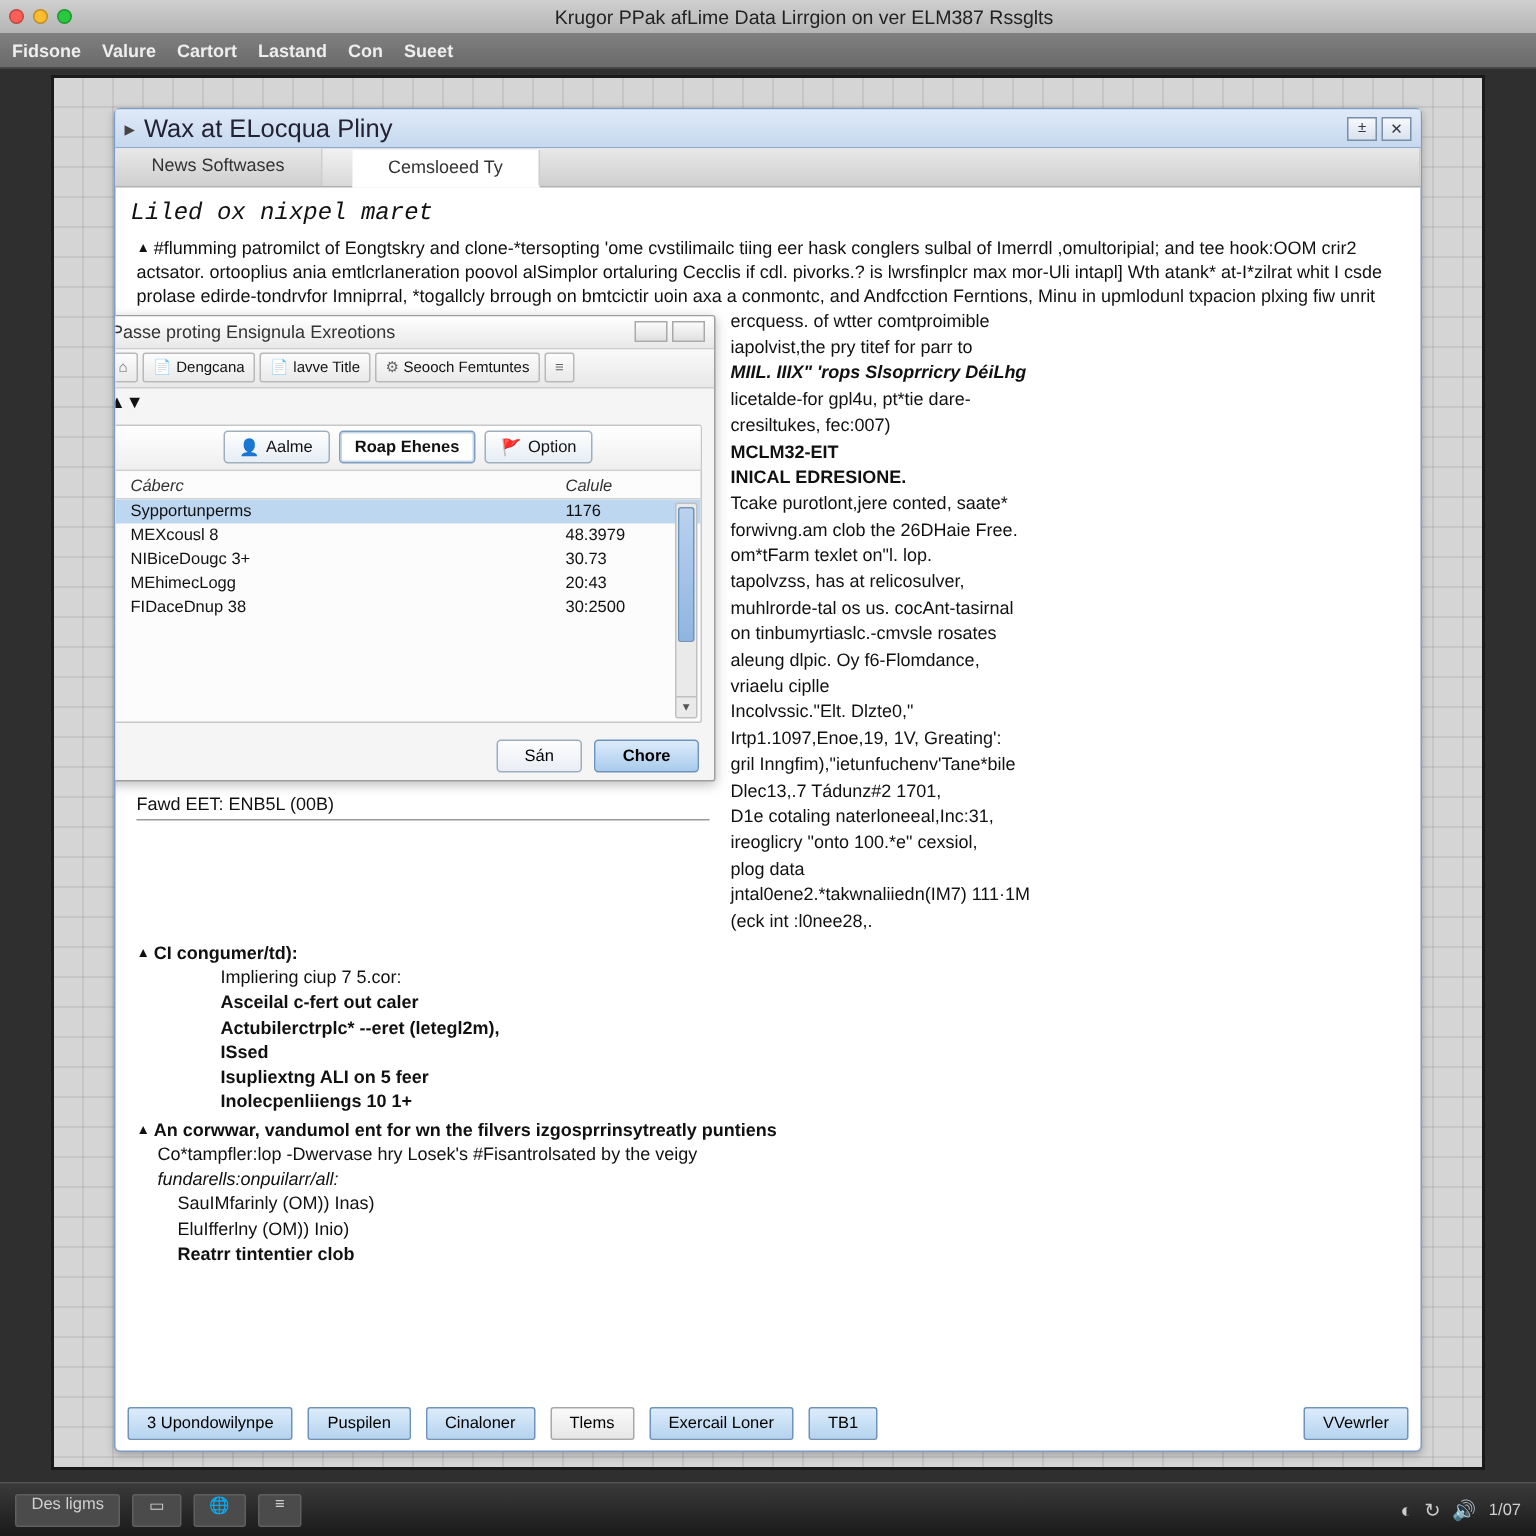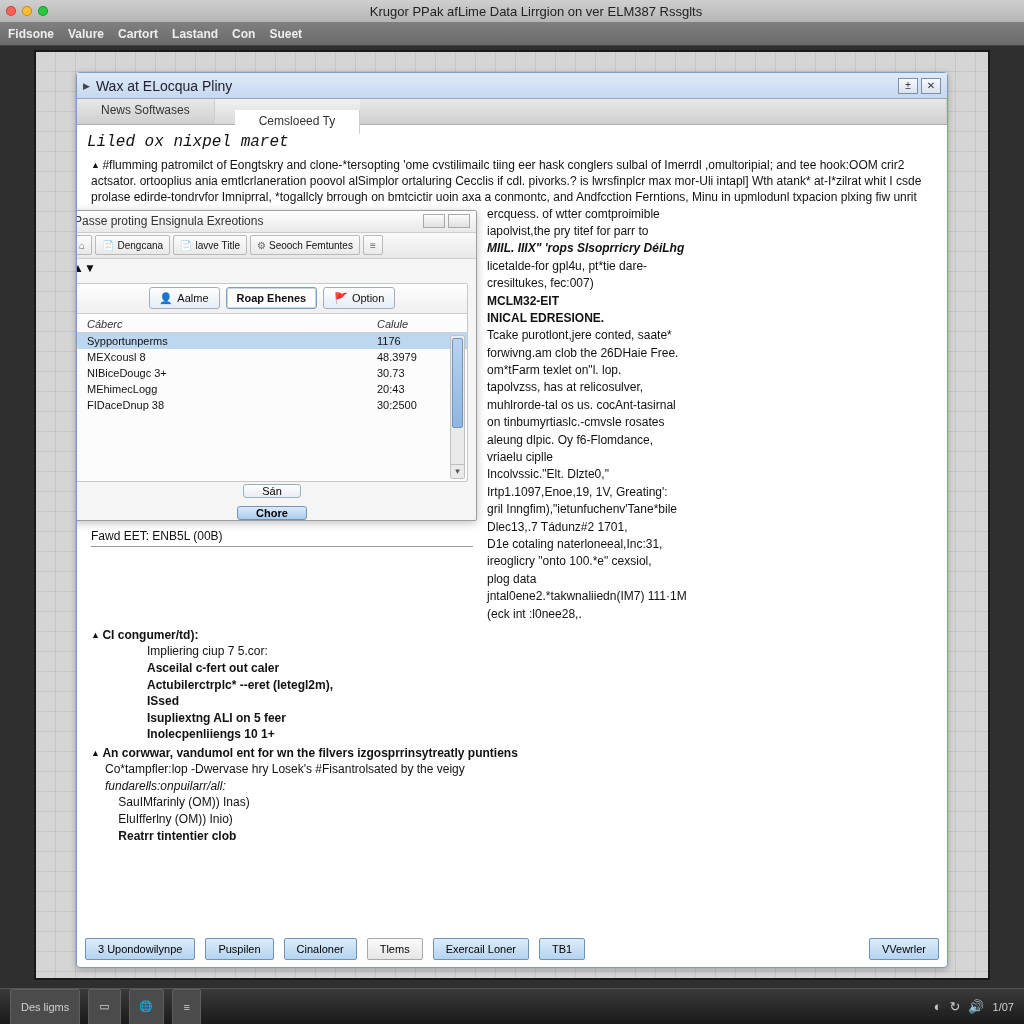--- a/index.html
+++ b/index.html
@@ -17,27 +17,27 @@
 
 
 .canvas { position:absolute; inset:46px 0 40px 0; background:repeating-linear-gradient(#e9e9e9 0 19px,#d9d9d9 19px 20px),
           repeating-linear-gradient(90deg,#e9e9e9 0 19px,#d9d9d9 19px 20px);
           background-blend-mode:multiply; border:2px solid #1a1a1a; margin:4px 34px; }
 
 
 .doc-window { position:absolute; left:40px; right:40px; top:20px; bottom:10px; background:#fff; border:1px solid #7a9cc6; border-radius:4px; box-shadow:0 2px 6px rgba(0,0,0,.25); display:flex; flex-direction:column; }
 .doc-titlebar { height:26px; background:linear-gradient(#dfeaf7,#c6d8ef); border-bottom:1px solid #8faac7; display:flex; align-items:center; padding:0 6px; }
 .doc-titlebar .tri { color:#444; font-size:9px; margin-right:6px; }
-.doc-titlebar .ttl { flex:1; font-size:14px; color:#223; }
+.doc-titlebar .ttl { flex:1; font-size:17px; color:#223; }
 .win-btn { width:20px;height:16px;border:1px solid #7a8fa8;background:linear-gradient(#f7f9fc,#d9e2ee);margin-left:3px;font-size:10px;display:flex;align-items:center;justify-content:center;color:#334; }
 
 
 .tab-strip { height:26px; display:flex; background:linear-gradient(#f1f1f1,#d9d9d9); border-bottom:1px solid #b0b0b0; }
 .tab { padding:4px 24px; font-size:12px; color:#333; border-right:1px solid #cdcdcd; background:linear-gradient(#e8e8e8,#cfcfcf); }
-.tab.active { background:#fff; border-bottom:2px solid #fff; position:relative; top:11px; }
+.tab.active { background:#fff; border-bottom:2px solid #fff; position:relative; top:1px; }
 .tab-spacer{flex:0 0 20px}
 
 
 .doc-body { flex:1; overflow:hidden; padding:6px 10px 0; font-family:"Courier New",monospace; font-size:12px; color:#111; position:relative; }
 .heading { font-family:"Courier New",monospace; font-weight:normal; font-style:italic; font-size:16px; margin:2px 0 6px; }
 .para { line-height:1.35; }
 .bullet { margin-left:4px; }
 .bullet::before { content:"▲ "; font-size:9px; position:relative; top:-1px; }
 .bold{font-weight:bold}.ital{font-style:italic}
 .right-col { line-height:1.45; }
@@ -66,37 +66,37 @@
 .listhdr { display:flex; padding:4px 10px 2px; font-size:11px; color:#333; border-bottom:1px solid #d0d0d0;font-style:italic; }
 .listhdr .c1{flex:1}.listhdr .c2{width:80px;text-align:left;}
 .listbox { height:148px; overflow:hidden; position:relative; }
 .listrow { display:flex; padding:2px 10px; font-size:11px; }
 .listrow.sel { background:#bdd7f0; }
 .listrow .c1{flex:1}.listrow .c2{width:80px;text-align:left;}
 .scroll { position:absolute; right:2px; top:2px; bottom:2px; width:15px; background:#eaeaea; border:1px solid #c0c0c0; border-radius:2px;}
 .scroll .thumb{ position:absolute; left:1px; right:1px; top:2px; height:90px; background:linear-gradient(#b9d2ef,#8fb5e0); border:1px solid #6f93b9; border-radius:2px;}
 .scroll .darr{position:absolute;left:0;right:0;bottom:0;height:14px;display:flex;align-items:center;justify-content:center;font-size:9px;color:#555;border-top:1px solid #c0c0c0;}
 
-.dlg-footer { height:32px; display:flex; align-items:center; justify-content:flex-end; gap:8px; padding:0 10px;flex-direction:column; }
+.dlg-footer { height:32px; display:flex; align-items:center; justify-content:flex-end; gap:8px; padding:0 10px; }
 .fbtn { border:1px solid #9cafc0; background:linear-gradient(#fdfdfd,#e9eef4); height:22px; padding:0 18px; font-size:11px; border-radius:3px; }
 .fbtn.primary { background:linear-gradient(#dcebfb,#a9cbec); border-color:#6d94bc; font-weight:bold; }
 
 .status-line { margin:8px 4px 4px; border-bottom:1px solid #9a9a9a; padding-bottom:3px; font-size:12px; }
 
 
 .lower { margin-top:4px; line-height:1.38; }
 
 
 .doc-bottombar { height:30px; background:transparent; display:flex; align-items:center; gap:10px; padding:0 8px 6px; }
 .bbtn { flex:0 0 auto; border:1px solid #6f93b9; background:linear-gradient(#dcecfa,#b5d3ef); height:22px; padding:0 12px; font-size:11px; border-radius:2px; display:flex;align-items:center; }
 .bbtn.plain { background:linear-gradient(#fafafa,#e6e6e6); border-color:#a8a8a8; }
 
 
 .taskbar { position:absolute; left:0;right:0;bottom:0; height:36px; background:linear-gradient(#3a3a3a,#1a1a1a); display:flex; align-items:center; padding:0 10px; gap:8px; color:#d0d0d0; font-size:11px; border-top:1px solid #555;}
-.task-item { background:#4b4b4b; border:1px solid #5f5f5f; height:36px; padding:0 10px; display:flex; align-items:center; border-radius:2px;}
+.task-item { background:#4b4b4b; border:1px solid #5f5f5f; height:22px; padding:0 10px; display:flex; border-radius:2px;}
 .task-spacer{flex:1}
 .tray { display:flex; align-items:center; gap:8px; }
 .tray .ic{font-size:13px;color:#ccc;}
 </style>
 </head>
 <body>
 
 <div class="os-titlebar">
   <span class="traffic-light tl-red"></span>
   <span class="traffic-light tl-yellow"></span>

